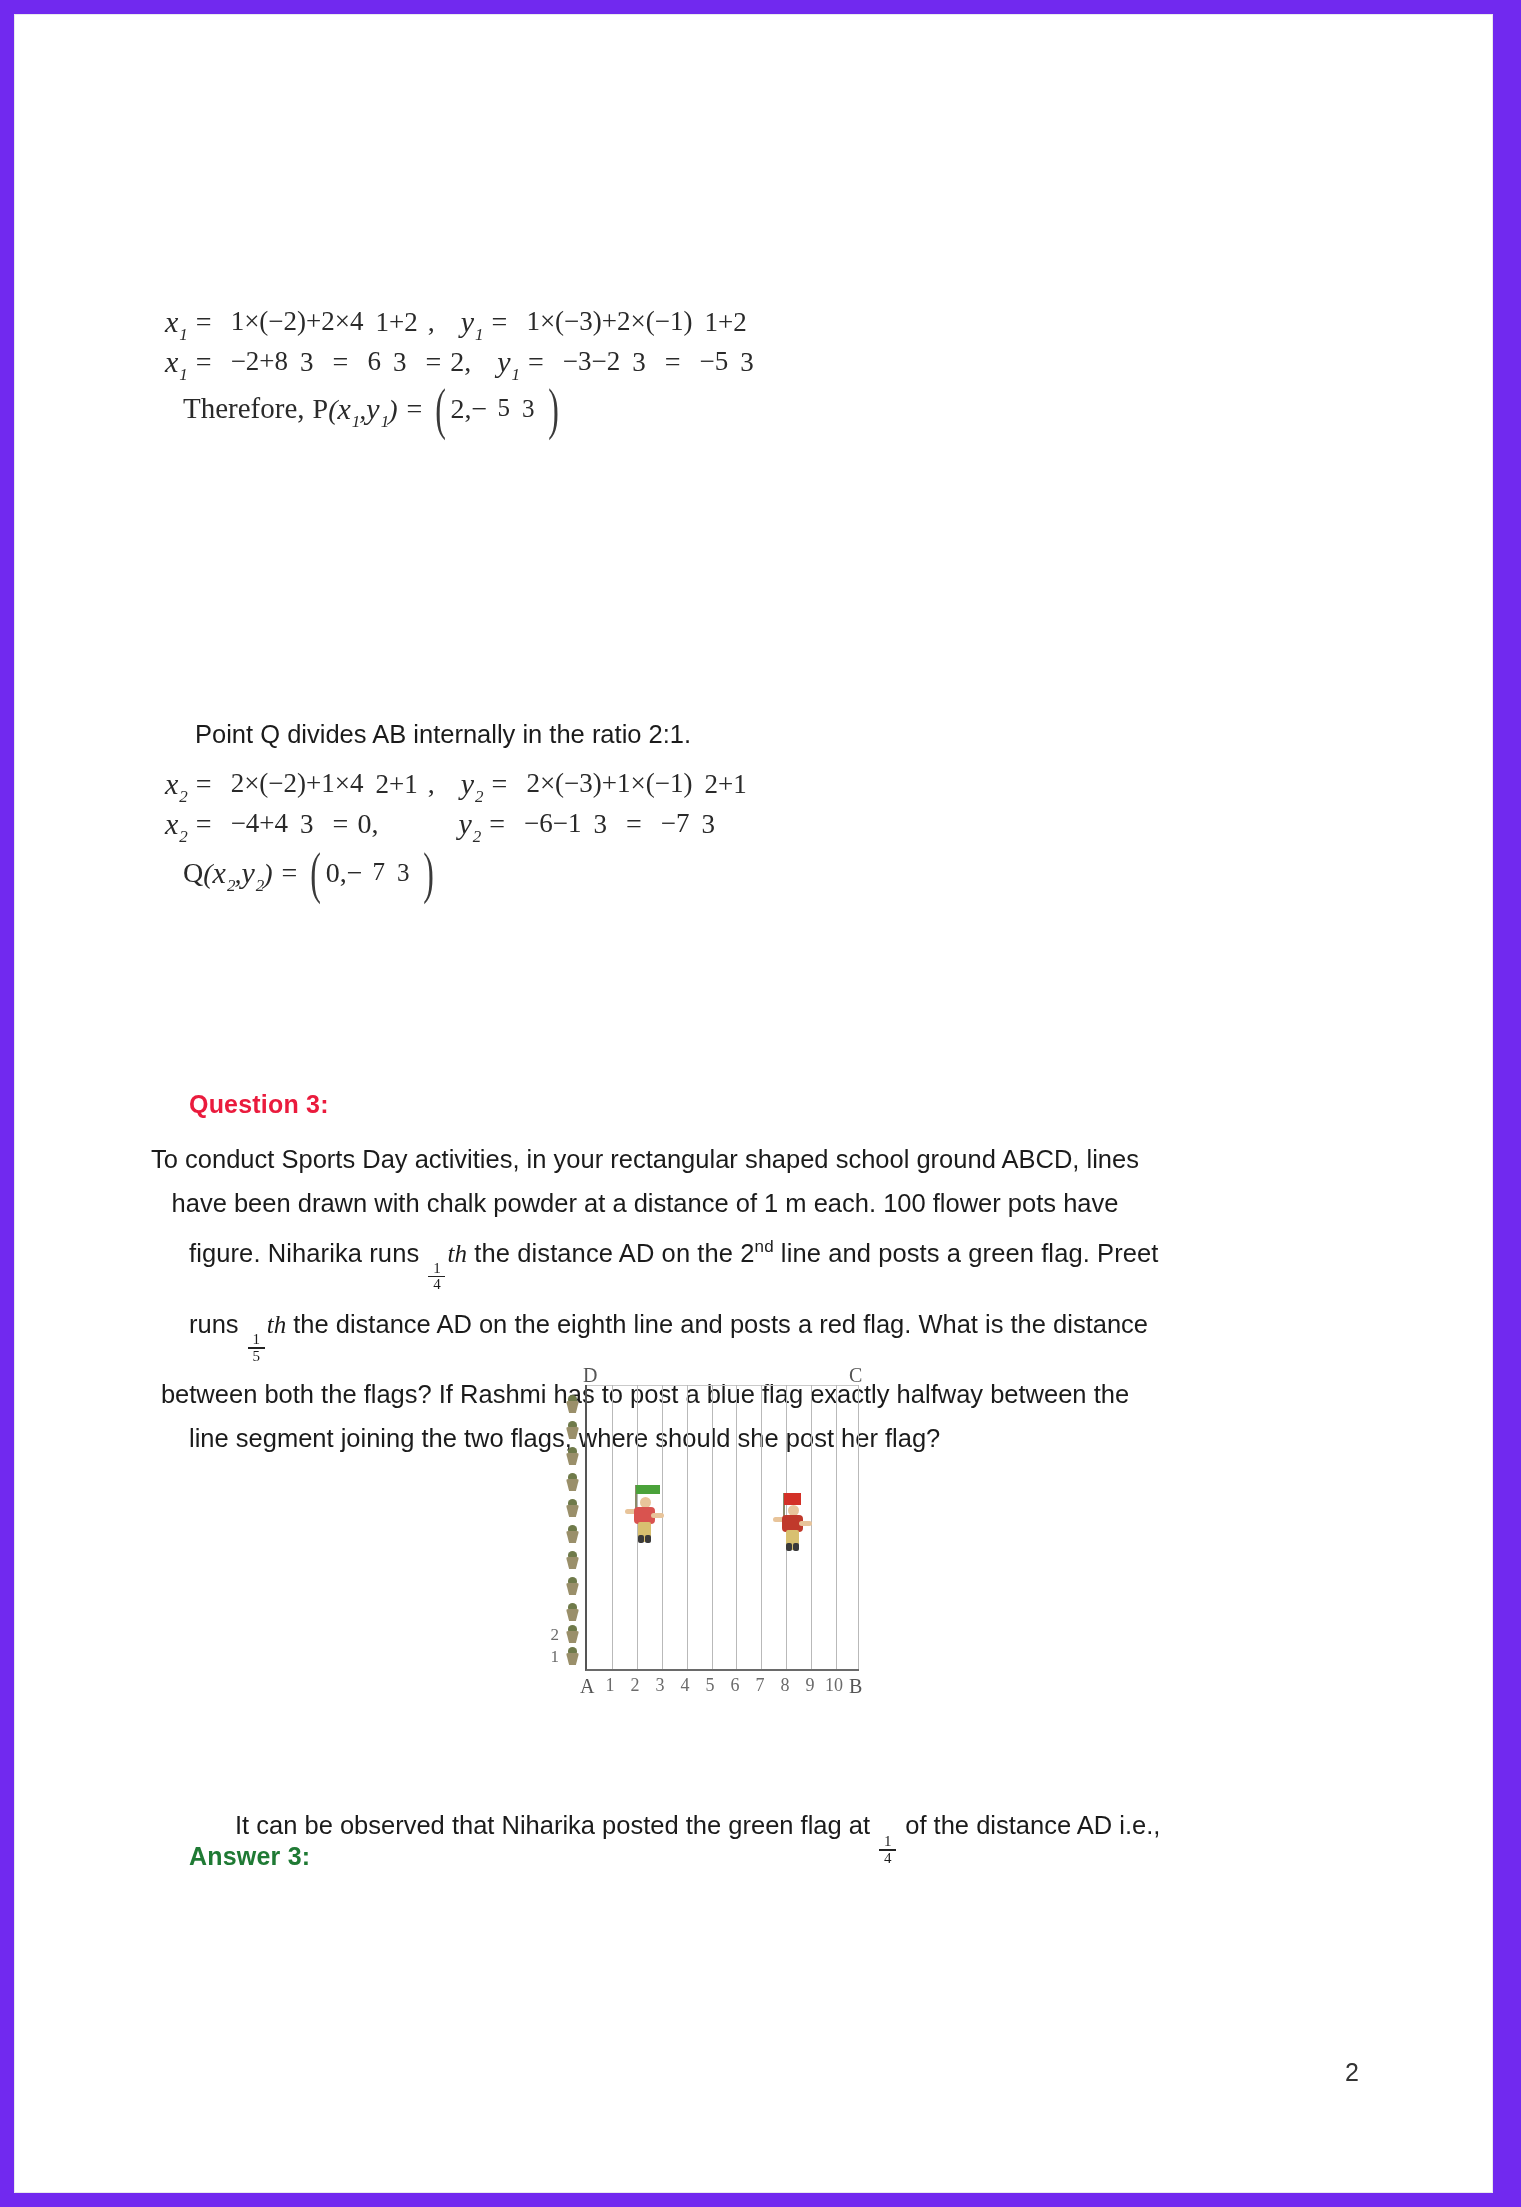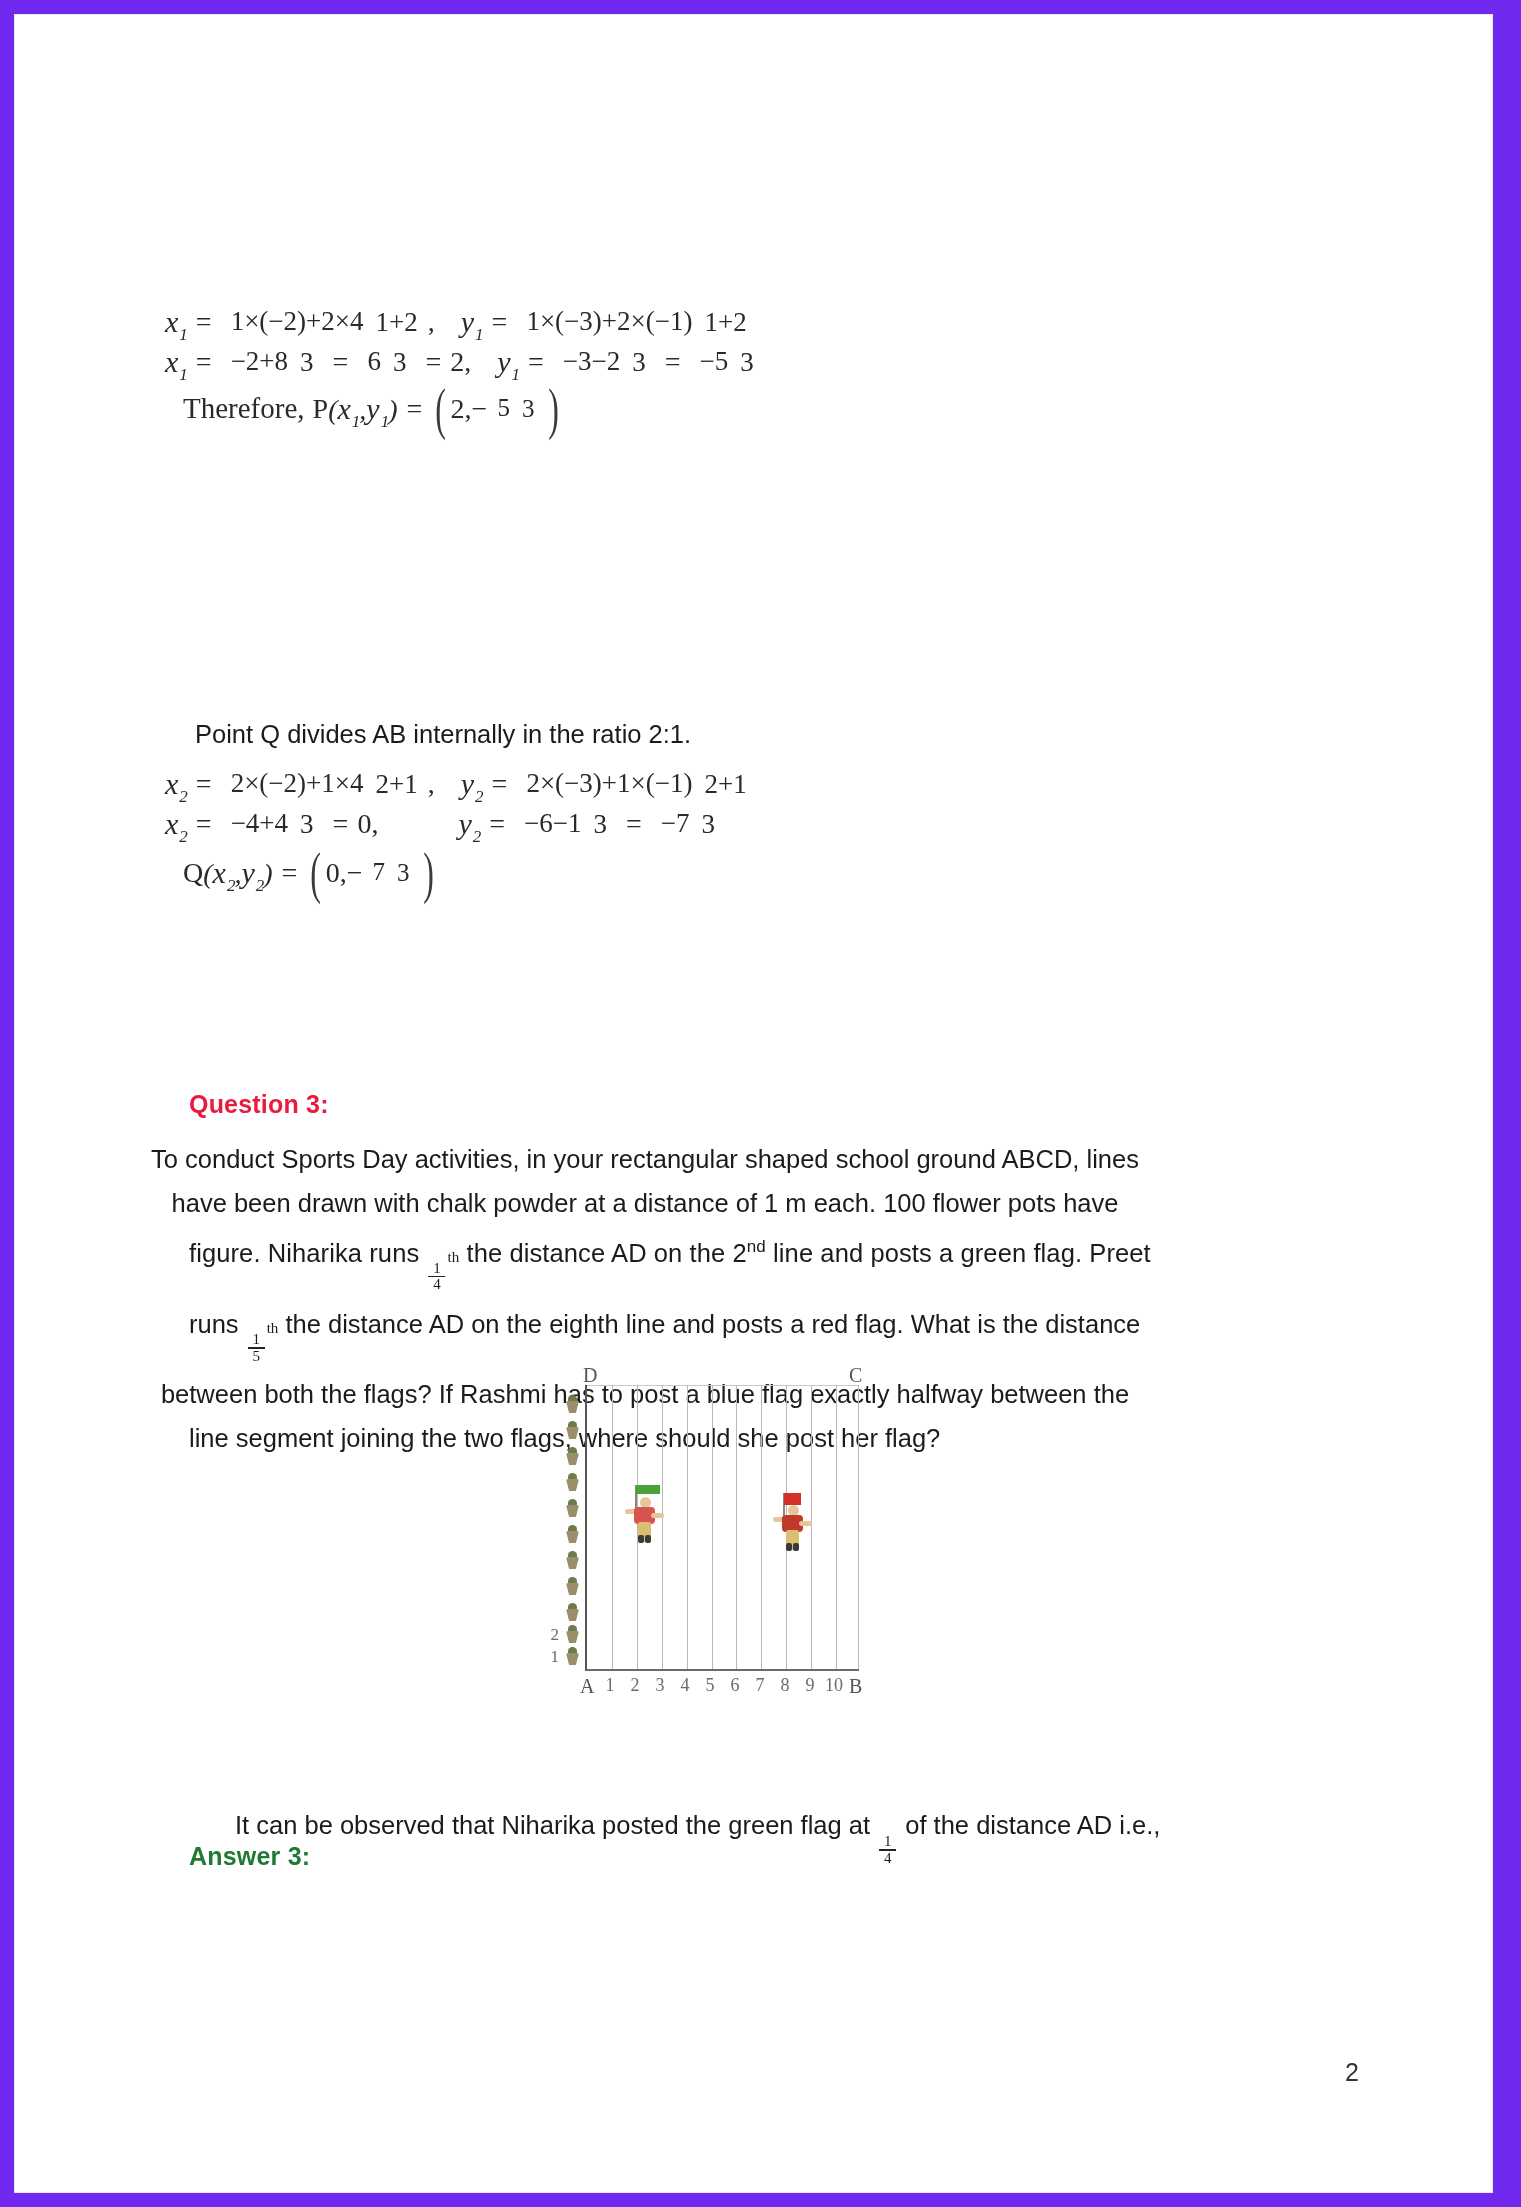--- a/index.html
+++ b/index.html
@@ -68,21 +68,21 @@
   .para .ln{display:block;white-space:nowrap;}
   .para .lnj{display:flex;justify-content:center;white-space:nowrap;}
   .sup{font-size:17px;vertical-align:super;}
   .ifrac{
     display:inline-flex;flex-direction:column;align-items:center;
     vertical-align:-11px;margin:0 2px;line-height:1;
   }
   .ifrac .n{font-size:15px;font-family:"Liberation Serif",serif;}
   .ifrac .b{width:17px;height:1.6px;background:#222;}
   .ifrac .d{font-size:15px;font-family:"Liberation Serif",serif;}
-  .ital{font-family:"Liberation Serif",serif;font-size:15px;}
+  .ital{font-family:"Liberation Serif",serif;font-style:italic;font-size:25px;}
 
   
   .figure{position:absolute;}
   .fig-inner{position:relative;width:100%;height:100%;}
   .fig-label{
     position:absolute;font-family:"Liberation Serif",serif;
     font-size:20px;color:#555;
   }
   .grid{
     position:absolute;

